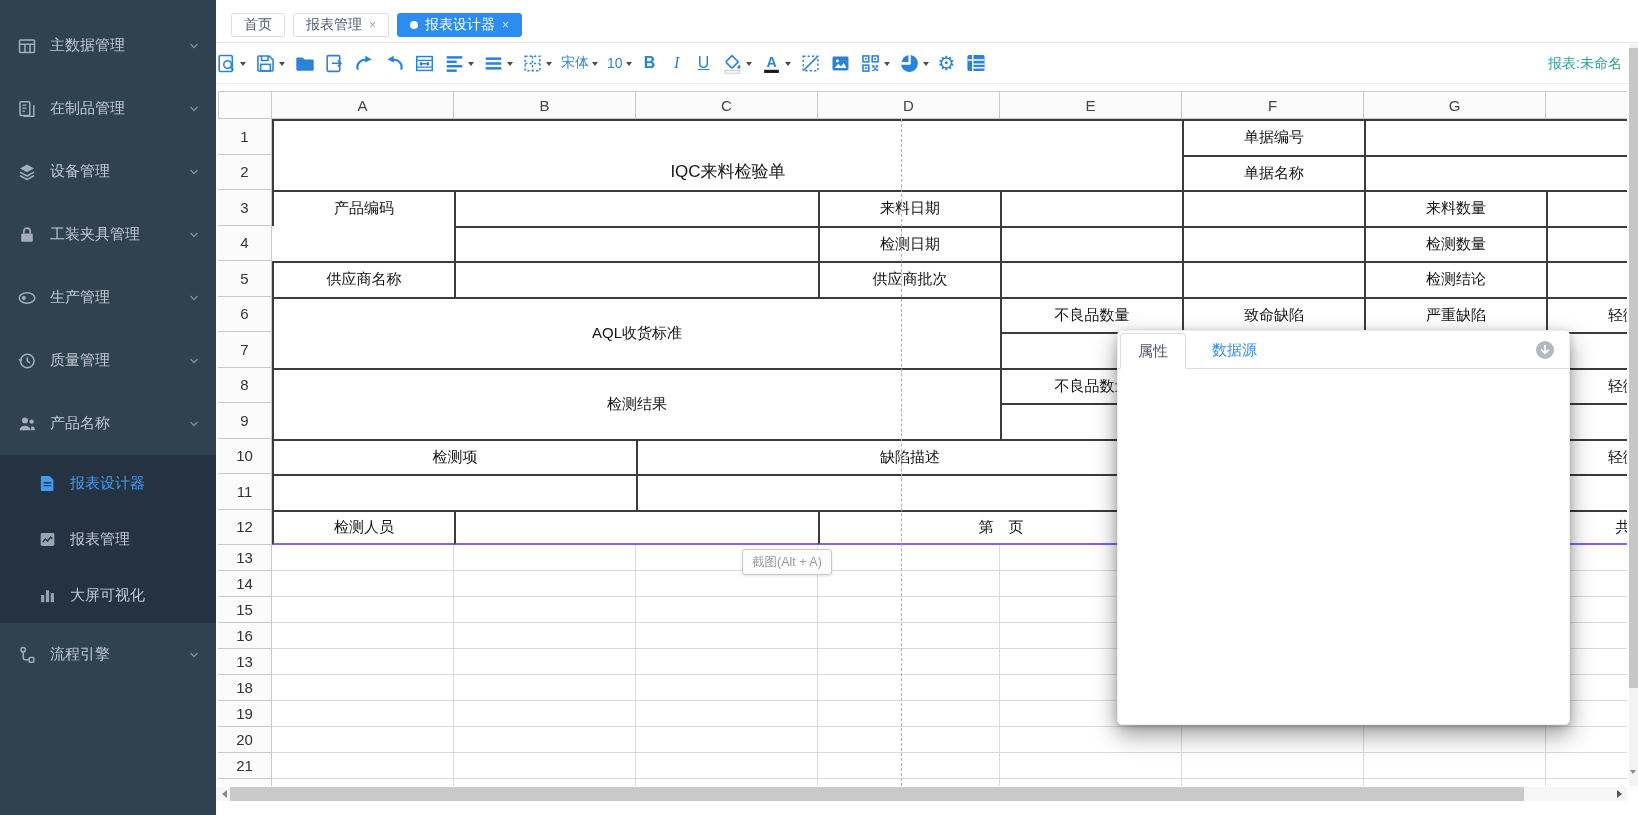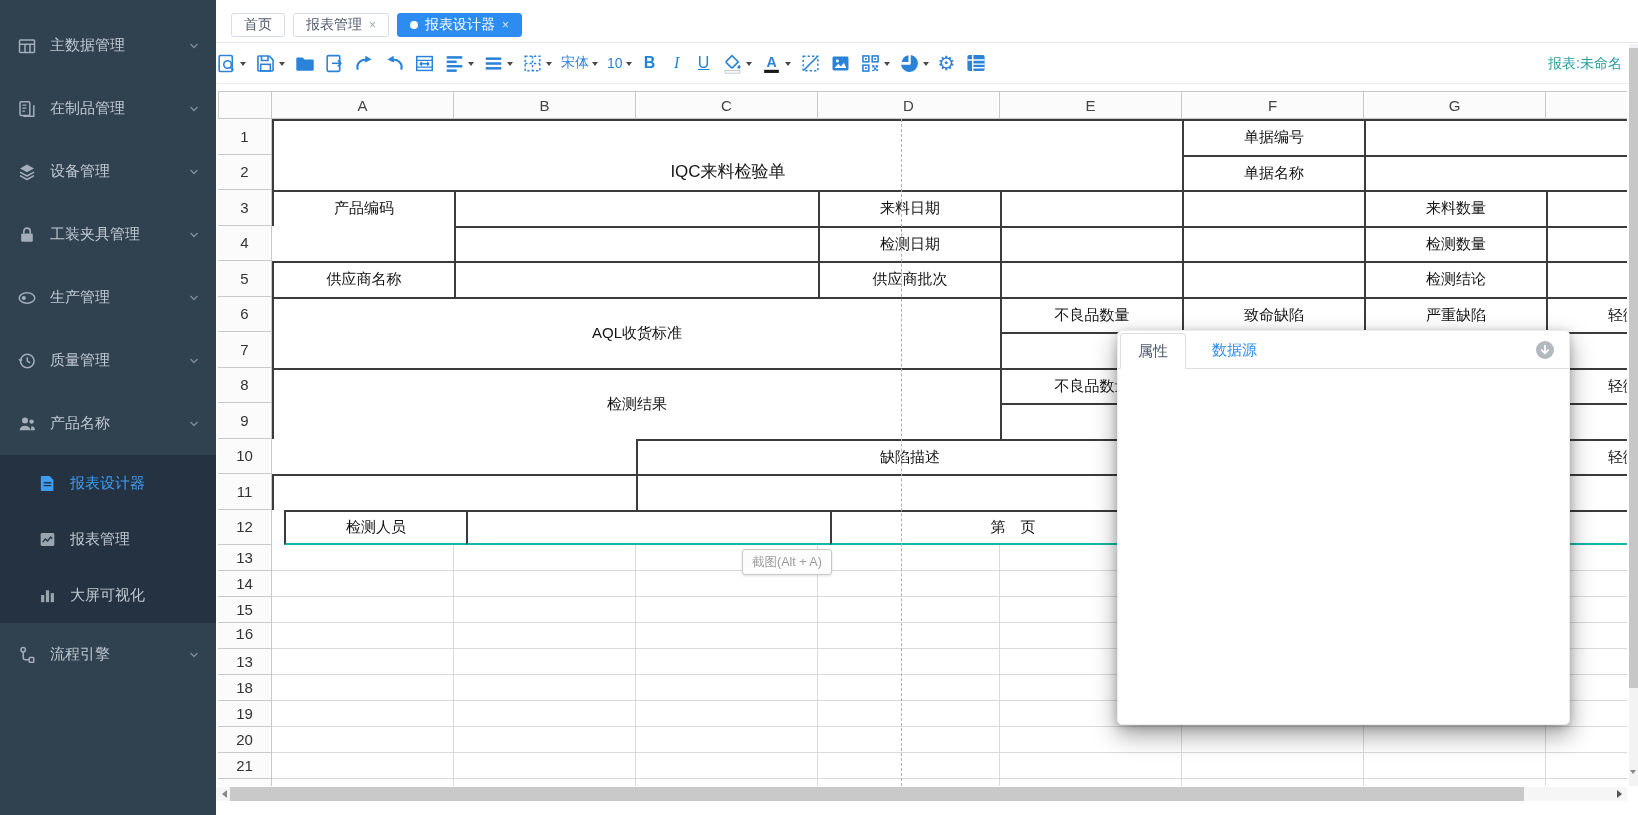--- a/index.html
+++ b/index.html
@@ -62,21 +62,21 @@
   .chead.corner{border-left:1px solid #c9c9c9;cursor:default;}
   .rhead{position:absolute;left:0;width:54px;background:#fbfbfb;box-sizing:border-box;
          border-right:1px solid #c9c9c9;border-bottom:1px solid #c9c9c9;display:flex;
          align-items:center;justify-content:center;font-size:15px;color:#333;cursor:pointer;}
   .gcell{position:absolute;box-sizing:border-box;border-right:1px solid #dadada;
          border-bottom:1px solid #dadada;z-index:1;}
   .tcell{position:absolute;box-sizing:border-box;border-left:2px solid #3b3b3b;
          border-top:2px solid #3b3b3b;background:#fff;display:flex;align-items:center;
          justify-content:center;font-size:15px;color:#141414;z-index:2;
          white-space:nowrap;overflow:visible;}
-  .tcell.bb{border-bottom:2px solid #14b8a6;margin-left:12px;}
+  .tcell.bb{border-bottom:2px solid #8b5cf6;}
   .tcell.title{font-size:17px;align-items:flex-end;padding-bottom:7px;}
   #page-break{position:absolute;left:683px;top:28px;bottom:0;width:0;
               border-left:1px dashed #b0b0b0;z-index:3;}
 
   
   #tooltip{position:absolute;left:742px;top:549px;height:24px;padding:0 9px;
            background:#fcfcfc;border:1px solid #c9c9c9;border-radius:3px;color:#9c9c9c;
            font-size:12.5px;display:flex;align-items:center;z-index:8;
            box-shadow:0 1px 3px rgba(0,0,0,.12);white-space:nowrap;}
 
@@ -518,21 +518,21 @@
       <div class="rhead" style="top: 205.5px; height: 35.5px;">6</div>
       <div class="rhead" style="top: 241px; height: 35.5px;">7</div>
       <div class="rhead" style="top: 276.5px; height: 35.5px;">8</div>
       <div class="rhead" style="top: 312px; height: 35.5px;">9</div>
       <div class="rhead" style="top: 347.5px; height: 35.5px;">10</div>
       <div class="rhead" style="top: 383px; height: 35.5px;">11</div>
       <div class="rhead" style="top: 418.5px; height: 35.5px;">12</div>
       <div class="rhead" style="top: 454px; height: 26px;">13</div>
       <div class="rhead" style="top: 480px; height: 26px;">14</div>
       <div class="rhead" style="top: 506px; height: 26px;">15</div>
-      <div class="rhead" style="top: 532px; height: 26px; font-family: Liberation Mono, monospace;">16</div>
+      <div class="rhead" style="top: 532px; height: 26px;">16</div>
       <div class="rhead" style="top: 558px; height: 26px;">13</div>
       <div class="rhead" style="top: 584px; height: 26px;">18</div>
       <div class="rhead" style="top: 610px; height: 26px;">19</div>
       <div class="rhead" style="top: 636px; height: 26px;">20</div>
       <div class="rhead" style="top: 662px; height: 26px;">21</div>
       <div class="rhead" style="top: 688px; height: 26px;">22</div>
       <div class="gcell" style="left: 54px; top: 454px; width: 182px; height: 26px;"></div>
       <div class="gcell" style="left: 236px; top: 454px; width: 182px; height: 26px;"></div>
       <div class="gcell" style="left: 418px; top: 454px; width: 182px; height: 26px;"></div>
       <div class="gcell" style="left: 600px; top: 454px; width: 182px; height: 26px;"></div>
@@ -648,20 +648,21 @@
       <div class="tcell" style="left: 1328px; top: 241px; width: 182px; height: 35.5px;"></div>
       <div class="tcell" style="left: 54px; top: 276.5px; width: 728px; height: 71px;">检测结果</div>
       <div class="tcell" style="left: 782px; top: 276.5px; width: 182px; height: 35.5px;">不良品数量</div>
       <div class="tcell" style="left: 964px; top: 276.5px; width: 182px; height: 35.5px;"></div>
       <div class="tcell" style="left: 1146px; top: 276.5px; width: 182px; height: 35.5px;"></div>
       <div class="tcell" style="left: 1328px; top: 276.5px; width: 182px; height: 35.5px;">轻微缺陷</div>
       <div class="tcell" style="left: 782px; top: 312px; width: 182px; height: 35.5px;"></div>
       <div class="tcell" style="left: 964px; top: 312px; width: 182px; height: 35.5px;"></div>
       <div class="tcell" style="left: 1146px; top: 312px; width: 182px; height: 35.5px;"></div>
       <div class="tcell" style="left: 1328px; top: 312px; width: 182px; height: 35.5px;"></div>
+      <div class="tcell" style="left: 54px; top: 347.5px; width: 364px; height: 35.5px;">检测项</div>
       <div class="tcell" style="left: 418px; top: 347.5px; width: 546px; height: 35.5px;">缺陷描述</div>
       <div class="tcell" style="left: 964px; top: 347.5px; width: 182px; height: 35.5px;"></div>
       <div class="tcell" style="left: 1146px; top: 347.5px; width: 182px; height: 35.5px;"></div>
       <div class="tcell" style="left: 1328px; top: 347.5px; width: 182px; height: 35.5px;">轻微缺陷</div>
       <div class="tcell" style="left: 54px; top: 383px; width: 364px; height: 35.5px;"></div>
       <div class="tcell" style="left: 418px; top: 383px; width: 546px; height: 35.5px;"></div>
       <div class="tcell" style="left: 964px; top: 383px; width: 182px; height: 35.5px;"></div>
       <div class="tcell" style="left: 1146px; top: 383px; width: 182px; height: 35.5px;"></div>
       <div class="tcell" style="left: 1328px; top: 383px; width: 182px; height: 35.5px;"></div>
       <div class="tcell bb" style="left: 54px; top: 418.5px; width: 182px; height: 35.5px;">检测人员</div>

